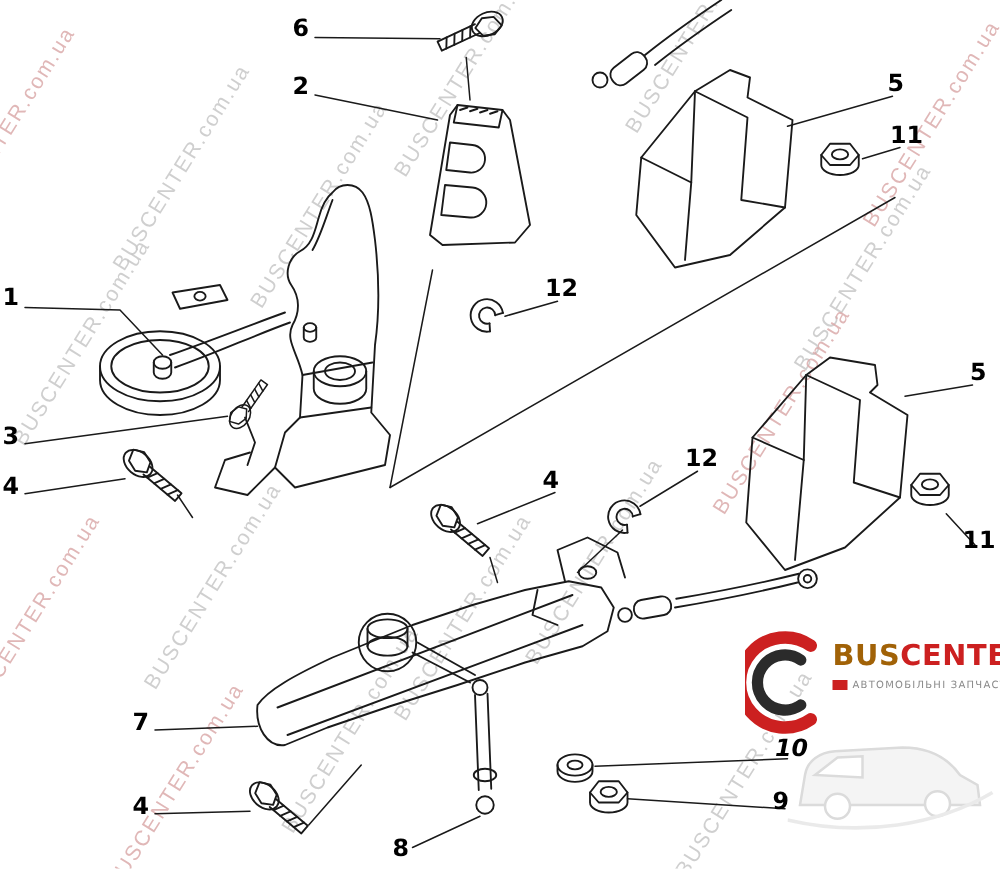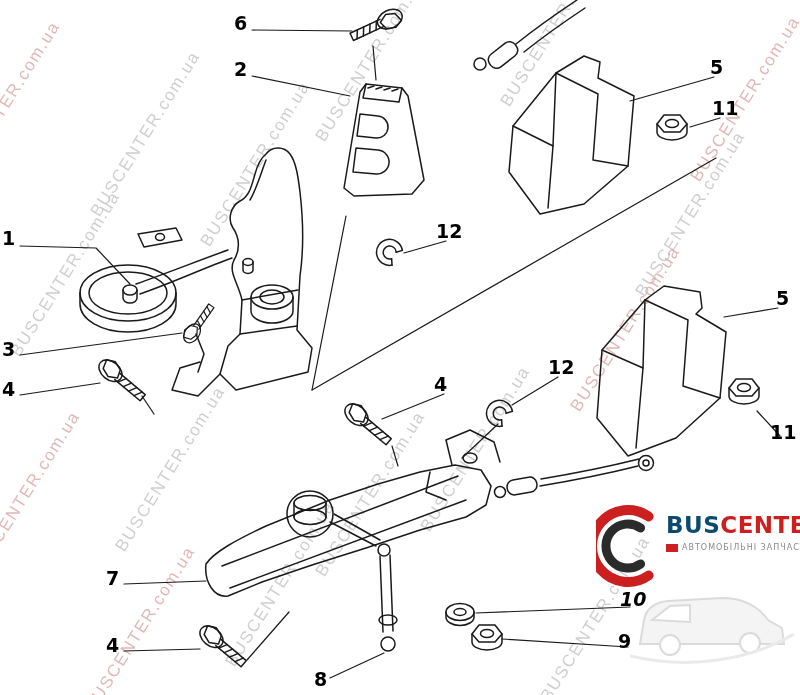--- a/index.html
+++ b/index.html
@@ -18,21 +18,21 @@
   
   .label-layer{position:absolute;inset:0;z-index:3;pointer-events:none;}
   .part-label{position:absolute;font-weight:bold;font-size:19px;color:#000;
       font-family:"DejaVu Sans",sans-serif;line-height:1;}
 
   
   .logo{position:absolute;left:596px;top:500px;z-index:4;display:flex;align-items:flex-start;}
   .logo-mark{display:block;}
   .logo-textbox{margin-left:6px;padding-top:14px;}
   .logo-line{font-size:23px;font-weight:bold;letter-spacing:.5px;line-height:1;}
-  .logo-bus{color:#0c4a6e;}
+  .logo-bus{color:#a16207;}
   .logo-center{color:#cc2020;}
   .logo-sub{margin-top:6px;font-size:8px;letter-spacing:1px;color:#8a8a8a;
       display:flex;align-items:center;gap:4px;white-space:nowrap;}
   .logo-sub::before{content:"";display:inline-block;width:12px;height:8px;background:#cc2020;}
 
   .van-svg{position:absolute;left:630px;top:580px;z-index:1;opacity:.75;}
 </style>
 </head>
 <body>
 

